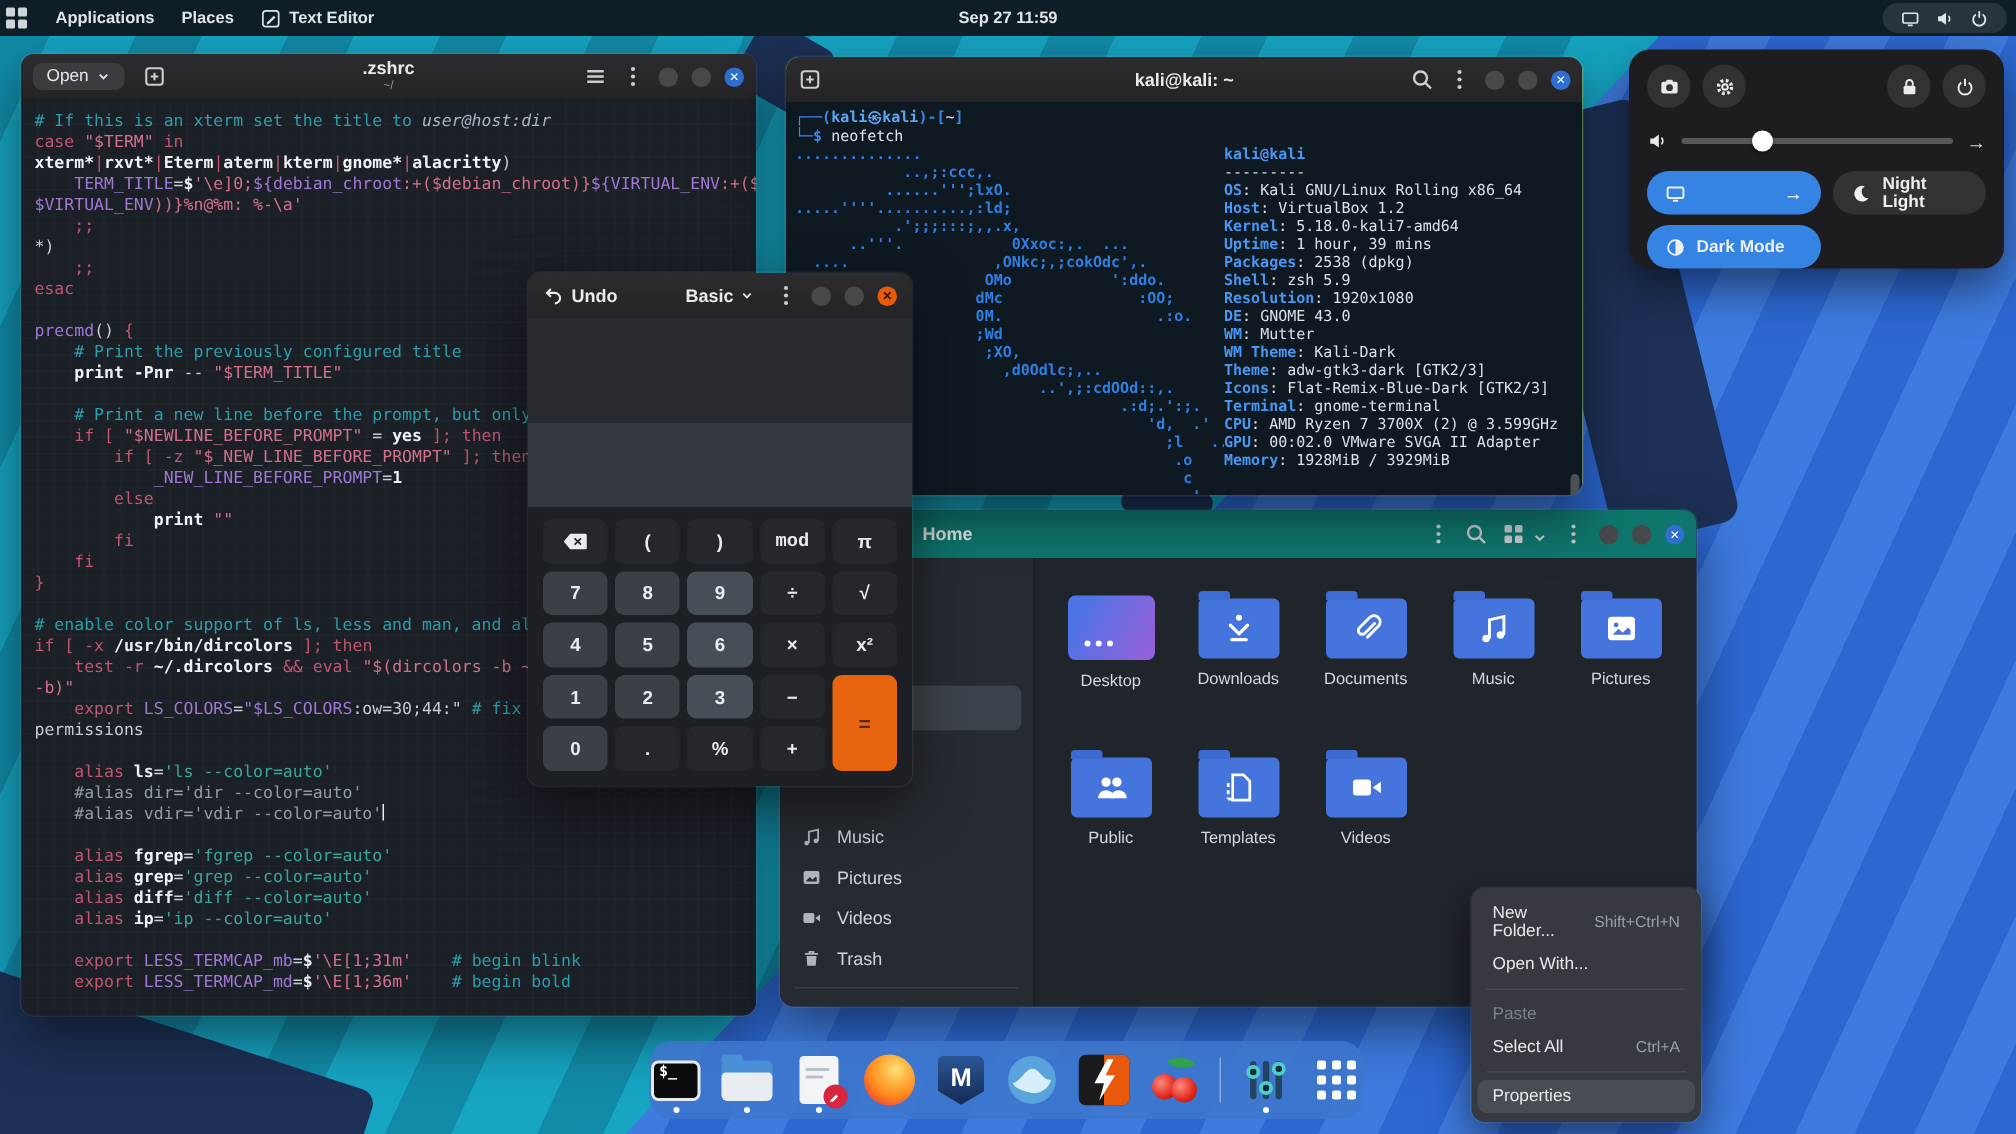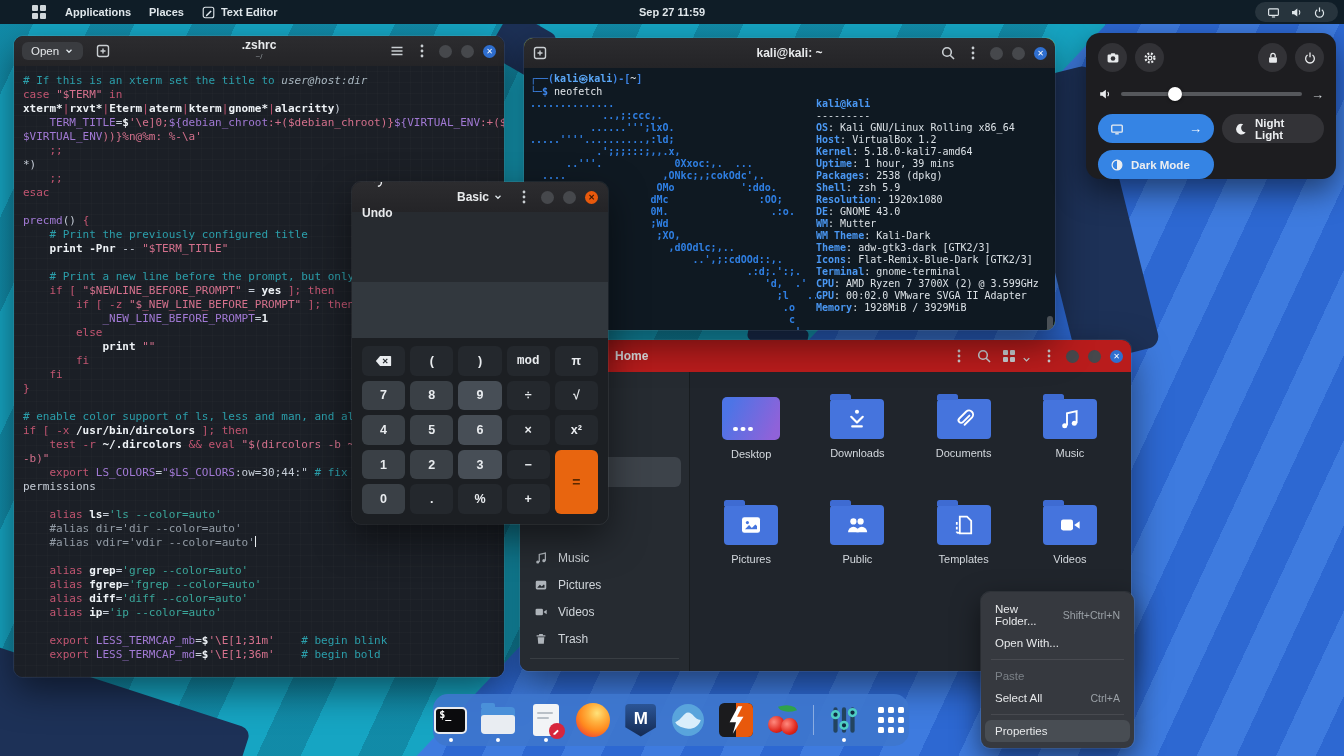--- a/index.html
+++ b/index.html
@@ -13,21 +13,21 @@
     background:repeating-linear-gradient(115deg, #2d68d2 0 36px, #3e7bdf 36px 72px); }
   .navy-blob { position:absolute; background:#1d3157; z-index:1; }
   .nb1 { left:495px; top:20px; width:55px; height:50px; transform:rotate(30deg); border-radius:8px; }
   .nb2 { left:748px; top:324px; width:60px; height:22px; transform:rotate(12deg); border-radius:6px; }
   .nb3 { left:-60px; top:680px; width:300px; height:120px; transform:rotate(18deg); border-radius:10px; }
   .nb4 { left:1042px; top:70px; width:85px; height:290px; transform:rotate(-14deg); border-radius:12px; }
 
   
   .topbar { position:absolute; left:0; top:0; width:1344px; height:24px; background:#0f1d27;
     display:flex; align-items:center; z-index:100; color:#dfe6ea; font-size:11px; }
-  .tb-left { display:flex; align-items:center; gap:18px; padding-left:32px; }
+  .tb-left { display:flex; align-items:center; gap:18px; padding-left:4px; }
   .tb-appsicon { width:15px; height:15px; display:grid; grid-template-columns:6px 6px; gap:2px; }
   .tb-appsicon i { width:6px; height:6px; background:#cfd6da; border-radius:1px; }
   .tb-menu { font-weight:700; cursor:default; }
   .tb-active { display:flex; align-items:center; gap:6px; font-weight:700; }
   .tb-clock { position:absolute; left:50%; transform:translateX(-50%); font-weight:700; }
   .tb-tray { position:absolute; right:6px; top:2px; height:20px; display:flex; align-items:center; gap:10px;
     background:rgba(255,255,255,.10); border-radius:11px; padding:0 12px; }
   .icon12 { width:13px; height:13px; display:inline-block; color:#dfe6ea; }
   .icon12 svg, .icon14 svg, .icon16 svg { width:100%; height:100%; display:block; }
   .icon14 { width:14px; height:14px; display:inline-block; }
@@ -74,50 +74,50 @@
     overflow:hidden; flex:none; font-family:"DejaVu Sans Mono", monospace; }
   .neo-info { line-height:12px; color:#dbe1e6; white-space:pre; overflow:hidden; }
   .ti-h { color:#4a97f2; font-weight:700; }
   .ti-l { color:#4a97f2; font-weight:700; }
   .term-scrollbar { position:absolute; right:2px; top:248px; width:6px; height:34px;
     background:#4a5056; border-radius:3px; }
 
   
   .calc { left:352px; top:182px; width:256px; height:342px; z-index:40; background:#1c1f23; }
   .calc .titlebar { padding:0 10px; }
-  .undo-btn { display:flex; align-items:center; gap:18px; font-size:12px; font-weight:700; color:#e8eaec;flex-direction:column; }
+  .undo-btn { display:flex; align-items:center; gap:5px; font-size:12px; font-weight:700; color:#e8eaec; }
   .mode-btn { position:absolute; left:50%; transform:translateX(-50%); display:flex; align-items:center;
     gap:4px; font-size:12px; font-weight:700; color:#e8eaec; }
   .calc-history { height:70px; background:#272b30; }
   .calc-entry { height:56px; background:#32383e; }
   .calc-grid { height:186px; padding:8px 10px 10px; display:grid; grid-template-columns:repeat(5,1fr);
     grid-template-rows:repeat(5,1fr); gap:5px; background:#1c1f23; }
   .cbtn { border-radius:6px; display:flex; align-items:center; justify-content:center;
     font-size:12.5px; color:#e9ecef; font-weight:700; }
   .cbtn-num { background:#3a4046; } .cbtn-numl { background:#474e56; }
   .cbtn-op { background:#24282d; }
   .cbtn-eq { background:#e8650f; color:#5a2800; font-size:14px; }
 
   
   .files { left:520px; top:340px; width:611px; height:331px; z-index:20; background:#20252c; }
-  .files .titlebar { height:32px; background:#b91c1c; }
+  .files .titlebar { height:32px; background:#0f766e; }
   .fm-path { display:flex; align-items:center; gap:7px; margin-left:66px; font-size:12px;
     font-weight:700; color:#e8eaec; }
   .fm-body { position:absolute; left:0; top:32px; right:0; bottom:0; display:flex; }
   .fm-sidebar { width:170px; background:#262b31; border-right:1px solid rgba(0,0,0,.35); position:relative;
     font-size:12px; color:#cfd4d9; }
   .sb-selected { position:absolute; left:8px; right:8px; top:85px; height:30px; background:#3d434a;
     border-radius:6px; }
   .sb-list { position:absolute; left:0; right:0; top:172px; }
   .sb-item { height:27px; display:flex; align-items:center; gap:10px; padding:0 14px; }
   .sb-item .icon14 { color:#aeb4ba; flex:none; }
   .sb-div { height:1px; background:rgba(255,255,255,.09); margin:6px 10px; }
   .sb-other { height:28px; display:flex; align-items:center; gap:10px; padding:0 14px; }
   .fm-content { flex:1; background:#20252c; position:relative; }
-  .fm-grid { display:grid; grid-template-columns:repeat(4,1fr); padding:14px 8px 0; row-gap:9px; }
+  .fm-grid { display:grid; grid-template-columns:repeat(5,1fr); padding:14px 8px 0; row-gap:9px; }
   .tile { display:flex; flex-direction:column; align-items:center; gap:8px; padding-top:8px; height:97px; }
   .tile-label { font-size:11px; color:#d3d8dd; }
   .folder { position:relative; width:54px; height:40px; background:#4574dd; border-radius:4px;
     display:flex; align-items:center; justify-content:center; margin-top:5px; }
   .folder::before { content:""; position:absolute; top:-5px; left:0; width:21px; height:6px;
     background:#3e6bd2; border-radius:2.5px 2.5px 0 0; }
   .folder svg { width:24px; height:22px; }
   .tile-desktop-icon { position:relative; width:58px; height:43px; border-radius:5px; margin-top:3px;
     background:linear-gradient(115deg,#4d74e6 15%,#8f62d9 88%); }
   .tile-desktop-icon::after { content:""; position:absolute; left:11px; bottom:9px; width:4.5px; height:4.5px;
@@ -312,22 +312,22 @@
       <div class="code-line"><span class="tk-k">if [</span><span class="tk-p"> </span><span class="tk-k">-x</span><span class="tk-p"> </span><span class="tk-b">/usr/bin/dircolors</span><span class="tk-k"> ];</span><span class="tk-p"> </span><span class="tk-k">then</span></div>
       <div class="code-line"><span class="tk-k">    test</span><span class="tk-p"> </span><span class="tk-k">-r</span><span class="tk-p"> </span><span class="tk-b">~/.dircolors</span><span class="tk-p"> </span><span class="tk-k">&amp;&amp;</span><span class="tk-p"> </span><span class="tk-k">eval</span><span class="tk-p"> </span><span class="tk-s">"$(dircolors -b ~/.dircolo</span></div>
       <div class="code-line"><span class="tk-s">-b)"</span></div>
       <div class="code-line"><span class="tk-k">    export</span><span class="tk-p"> </span><span class="tk-v">LS_COLORS</span><span class="tk-p">=</span><span class="tk-v">"$LS_COLORS</span><span class="tk-p">:ow=30;44:" </span><span class="tk-c"># fix ls color for folders with 777</span></div>
       <div class="code-line"><span class="tk-p">permissions</span></div>
       <div class="code-line">&nbsp;</div>
       <div class="code-line"><span class="tk-k">    alias</span><span class="tk-p"> </span><span class="tk-b">ls</span><span class="tk-p">=</span><span class="tk-t">'ls --color=auto'</span></div>
       <div class="code-line"><span class="tk-g">    #alias dir='dir --color=auto'</span></div>
       <div class="code-line"><span class="tk-g">    #alias vdir='vdir --color=auto'</span><span class="caret"></span></div>
       <div class="code-line">&nbsp;</div>
+      <div class="code-line"><span class="tk-k">    alias</span><span class="tk-p"> </span><span class="tk-b">fgrep</span><span class="tk-p">=</span><span class="tk-t">'fgrep --color=auto'</span></div>
       <div class="code-line"><span class="tk-k">    alias</span><span class="tk-p"> </span><span class="tk-b">grep</span><span class="tk-p">=</span><span class="tk-t">'grep --color=auto'</span></div>
-      <div class="code-line"><span class="tk-k">    alias</span><span class="tk-p"> </span><span class="tk-b">fgrep</span><span class="tk-p">=</span><span class="tk-t">'fgrep --color=auto'</span></div>
       <div class="code-line"><span class="tk-k">    alias</span><span class="tk-p"> </span><span class="tk-b">diff</span><span class="tk-p">=</span><span class="tk-t">'diff --color=auto'</span></div>
       <div class="code-line"><span class="tk-k">    alias</span><span class="tk-p"> </span><span class="tk-b">ip</span><span class="tk-p">=</span><span class="tk-t">'ip --color=auto'</span></div>
       <div class="code-line">&nbsp;</div>
       <div class="code-line"><span class="tk-k">    export</span><span class="tk-p"> </span><span class="tk-v">LESS_TERMCAP_mb</span><span class="tk-p">=</span><span class="tk-b">$</span><span class="tk-s">'\E[1;31m'</span><span class="tk-p">    </span><span class="tk-c"># begin blink</span></div>
       <div class="code-line"><span class="tk-k">    export</span><span class="tk-p"> </span><span class="tk-v">LESS_TERMCAP_md</span><span class="tk-p">=</span><span class="tk-b">$</span><span class="tk-s">'\E[1;36m'</span><span class="tk-p">    </span><span class="tk-c"># begin bold</span></div>
     </div>
 </div>
 
 <div class="win term">
   <div class="titlebar">

